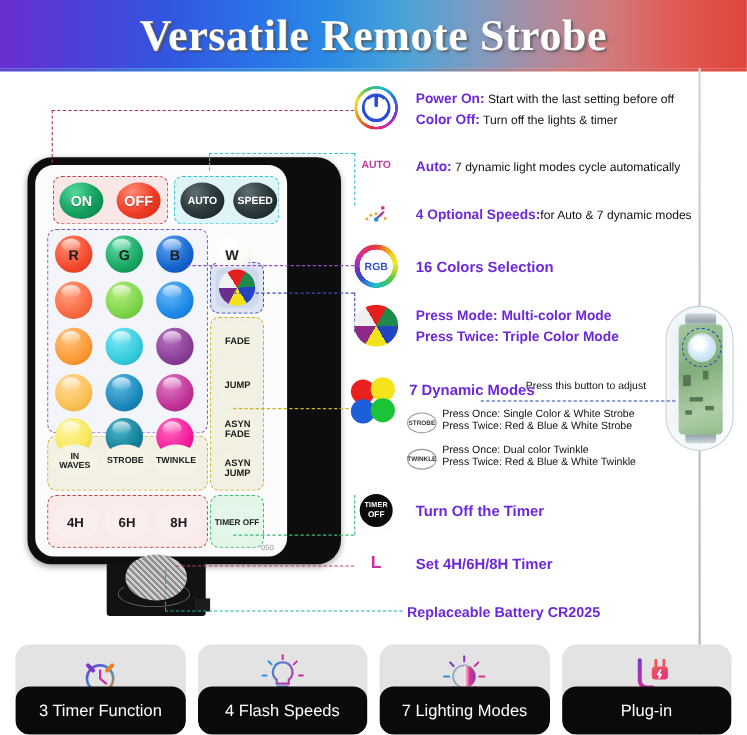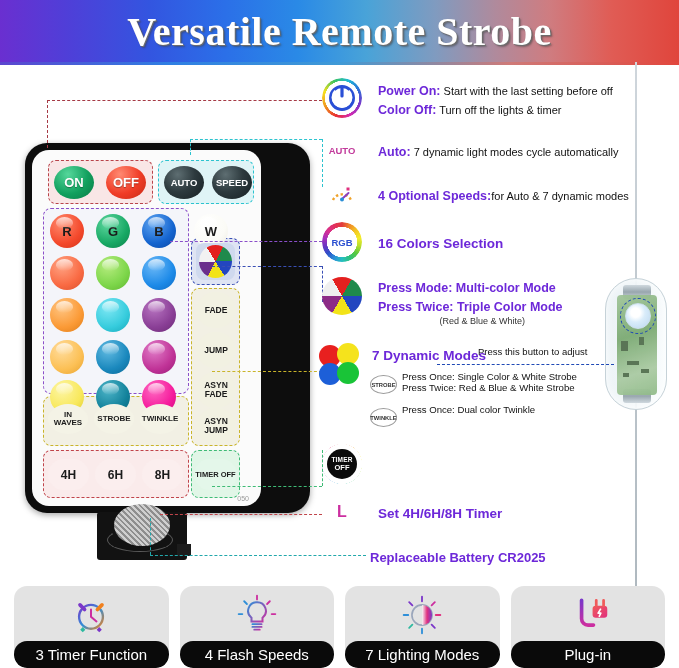--- a/index.html
+++ b/index.html
@@ -149,21 +149,21 @@
     border:1px solid #cfe0ee; }
   .ledring { position:absolute; left:14px; top:19px; width:36px; height:36px; border-radius:50%;
     border:1.4px dashed #1f49b5; }
   .cap-end { position:absolute; left:17px; width:28px; height:14px; border-radius:3px;
     background:linear-gradient(180deg,#cfd8de,#98a6ae,#cfd8de); }
 
   
   .cards { position:absolute; left:0; top:586px; width:679px; height:82px;
     display:flex; gap:11px; padding:0 14px; }
   .card { position:relative; flex:1; background:#e3e3e3; border-radius:13px; overflow:hidden; }
-  .card-label { position:absolute; left:0; right:0; bottom:0; height:27px; background:#0a0a0a;
+  .card-label { position:absolute; left:0; right:0; bottom:0; height:44px; background:#0a0a0a;
     color:#fff; font-size:15px; display:flex; align-items:center; justify-content:center;
     border-radius:13px; }
   .card-ico { position:absolute; left:0; right:0; top:4px; height:50px;
     display:flex; align-items:center; justify-content:center; }
 </style>
 </head>
 <body>
 
 <div id="root">
 
@@ -340,21 +340,20 @@
     </div>
   </div>
 
   <div class="row" style="left:322px;top:275px;">
     <div class="ico">
       <div class="pie"></div>
     </div>
     <div class="ann-txt two-col">
       <div class="lineitem"><span class="t-b">Press Mode:</span><span class="t-b">  Multi-color Mode</span></div>
       <div class="lineitem"><span class="t-b">Press Twice:</span><span class="t-b">  Triple Color Mode</span></div>
-      <div class="t-sm" style="text-align:center;padding-left:24px">(Red &amp; Blue &amp; White)</div>
     </div>
   </div>
 
   <div class="row" style="left:318px;top:343px;">
     <div class="ico" style="width:46px;flex:0 0 46px;height:46px">
       <div class="c4" style="left:1px;top:2px;background:#e8201f"></div>
       <div class="c4" style="left:19px;top:0px;background:#f5e31c"></div>
       <div class="c4" style="left:1px;top:20px;background:#1d5fd8"></div>
       <div class="c4" style="left:19px;top:19px;background:#19c437"></div>
     </div>
@@ -365,29 +364,33 @@
   <div style="position:absolute;left:478px;top:346px;font-size:9.5px;color:#111">Press this button to adjust</div>
 
   <div class="pill" style="left:370px;top:375px">STROBE</div>
   <div style="position:absolute;left:402px;top:371px">
     <div class="t-n" style="font-size:9.6px">Press Once: Single Color &amp; White Strobe</div>
     <div class="t-n" style="font-size:9.6px">Press Twice: Red &amp; Blue &amp; White Strobe</div>
   </div>
   <div class="pill" style="left:370px;top:408px">TWINKLE</div>
   <div style="position:absolute;left:402px;top:404px">
     <div class="t-n" style="font-size:9.6px">Press Once: Dual color Twinkle</div>
+    <div class="t-n" style="font-size:9.6px">Press Twice: Red &amp; Blue &amp; White Twinkle</div>
   </div>
 
   <div class="row" style="left:322px;top:444px;">
     <div class="ico">
       <div class="rgbwheel" style="-webkit-mask:radial-gradient(circle,transparent 0 70%,#000 71% 100%);mask:radial-gradient(circle,transparent 0 70%,#000 71% 100%)"></div>
       <div class="toff-core">
         <span class="l1">TIMER</span>
         <span class="l2">OFF</span>
       </div>
+    </div>
+    <div class="ann-txt">
+      <div class="lineitem" style="padding-top:9px"><span class="t-b" style="font-size:13.5px">Turn Off the Timer</span></div>
     </div>
   </div>
 
   <div class="row" style="left:322px;top:492px;">
     <div class="ico">
       <div class="ring thin"></div>
       <div style="position:absolute;inset:0;display:flex;align-items:center;justify-content:center;
         font-size:16px;font-weight:bold;color:#cc2fa0">L</div>
     </div>
     <div class="ann-txt">

